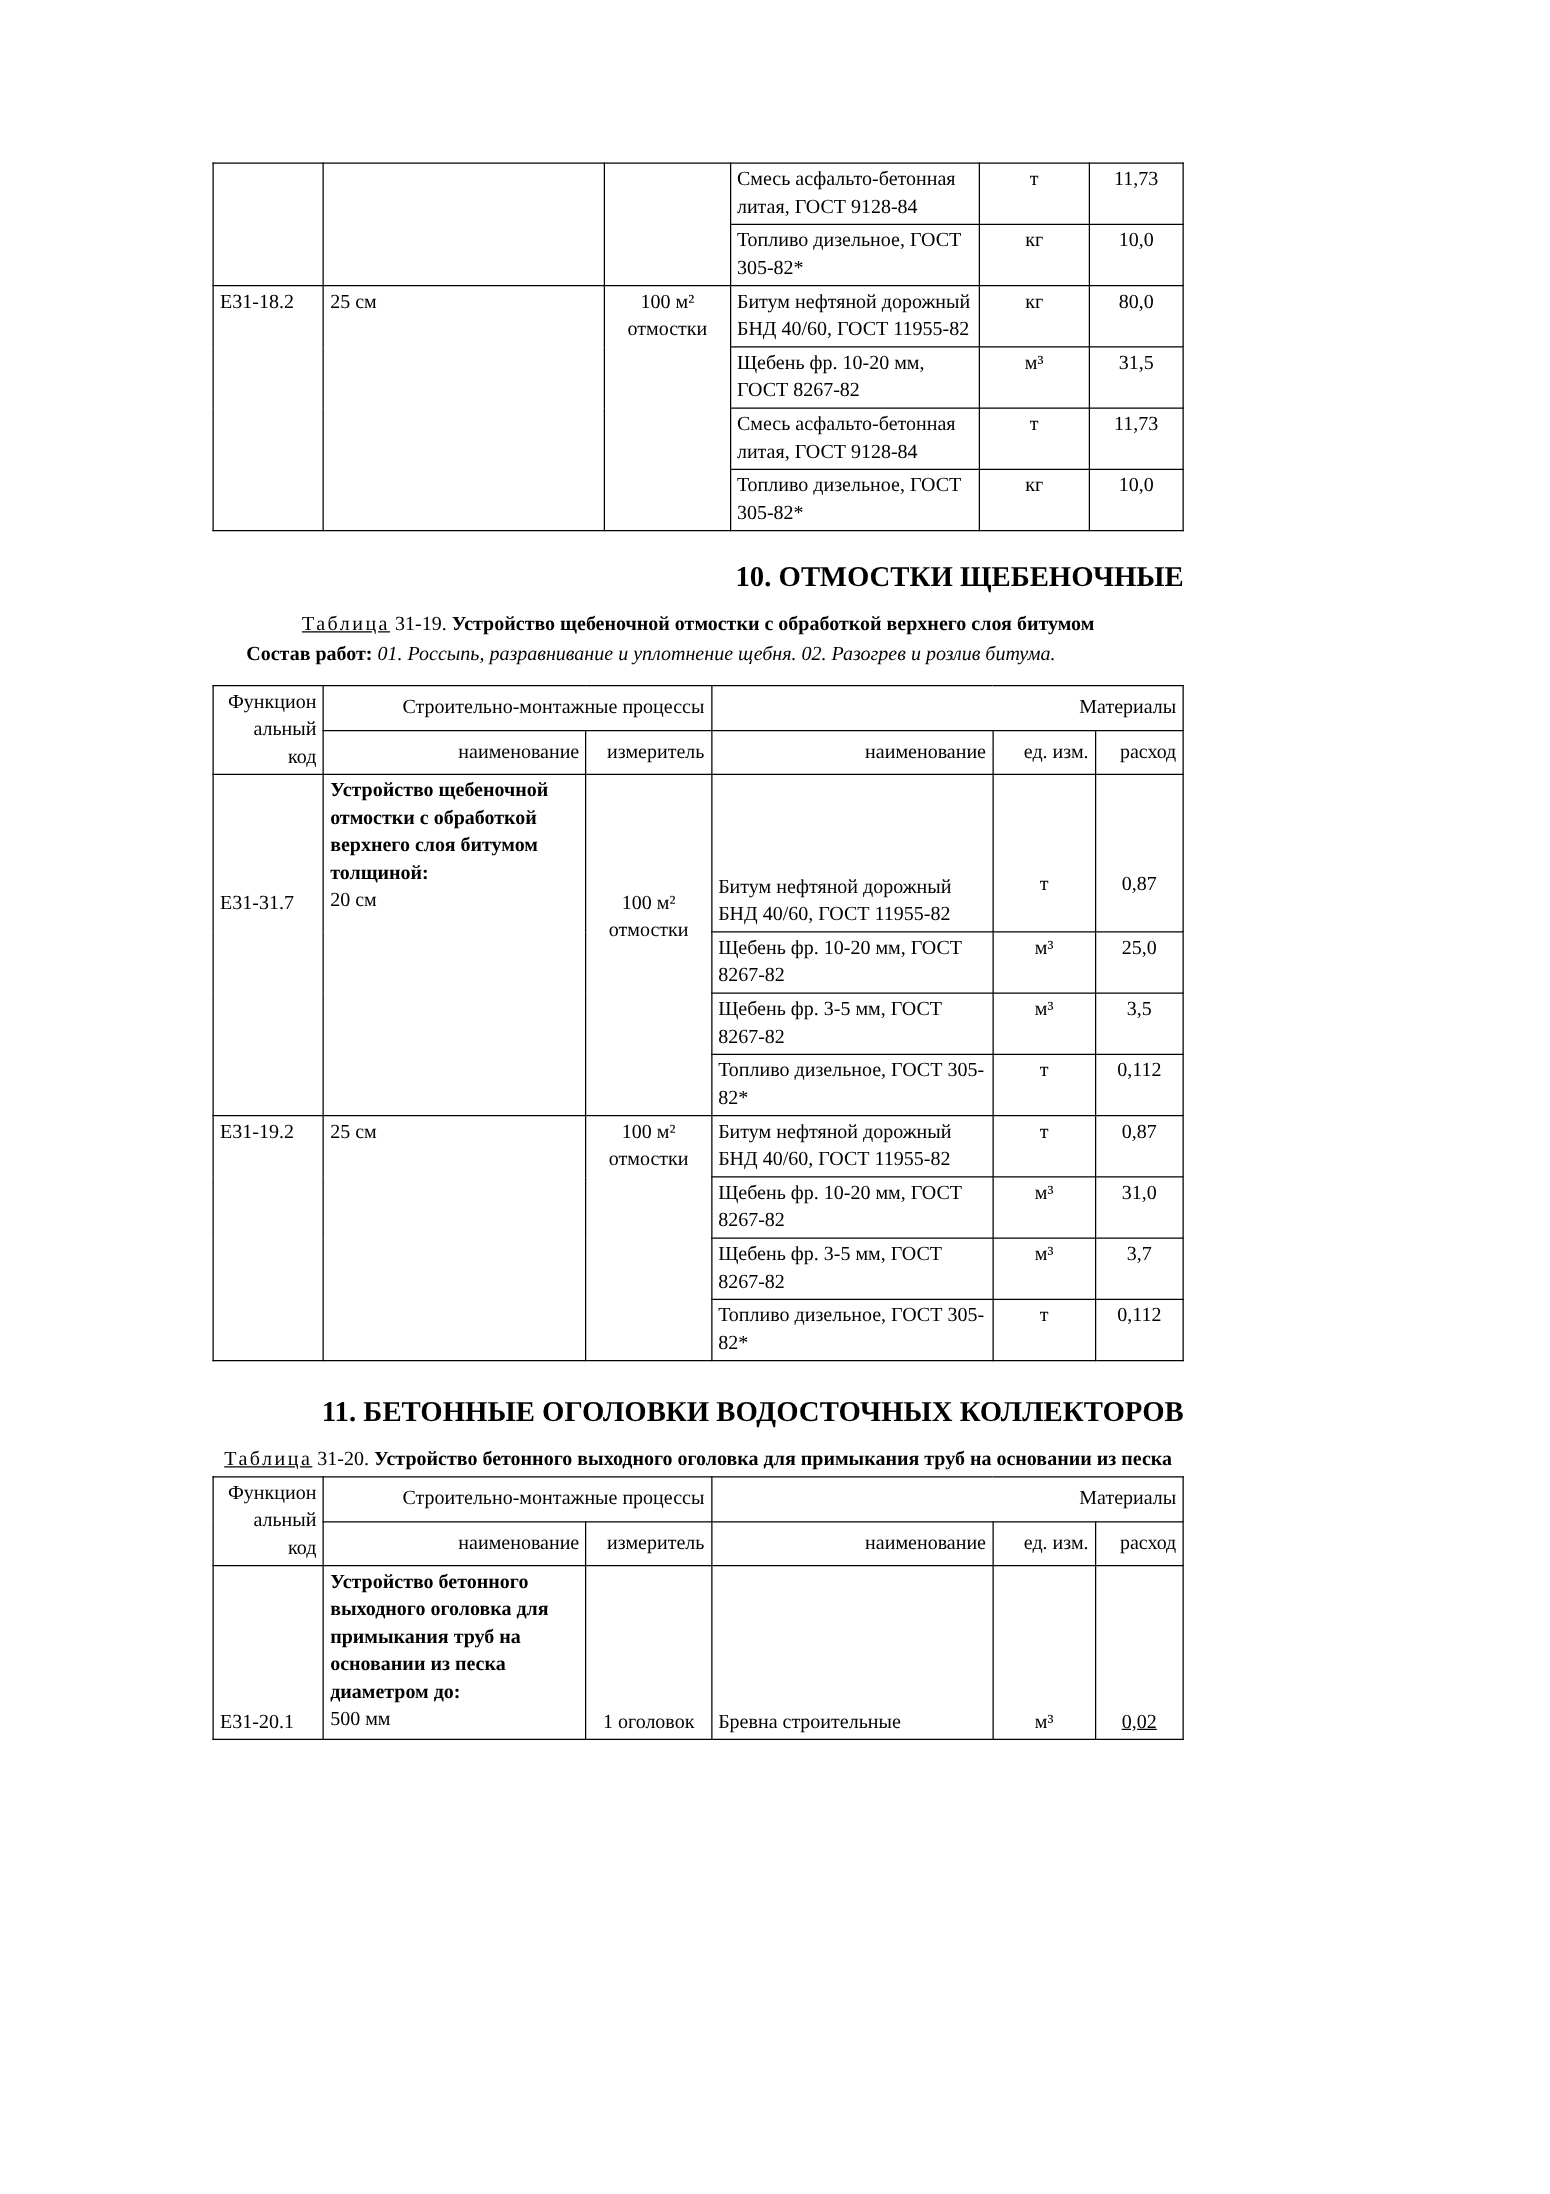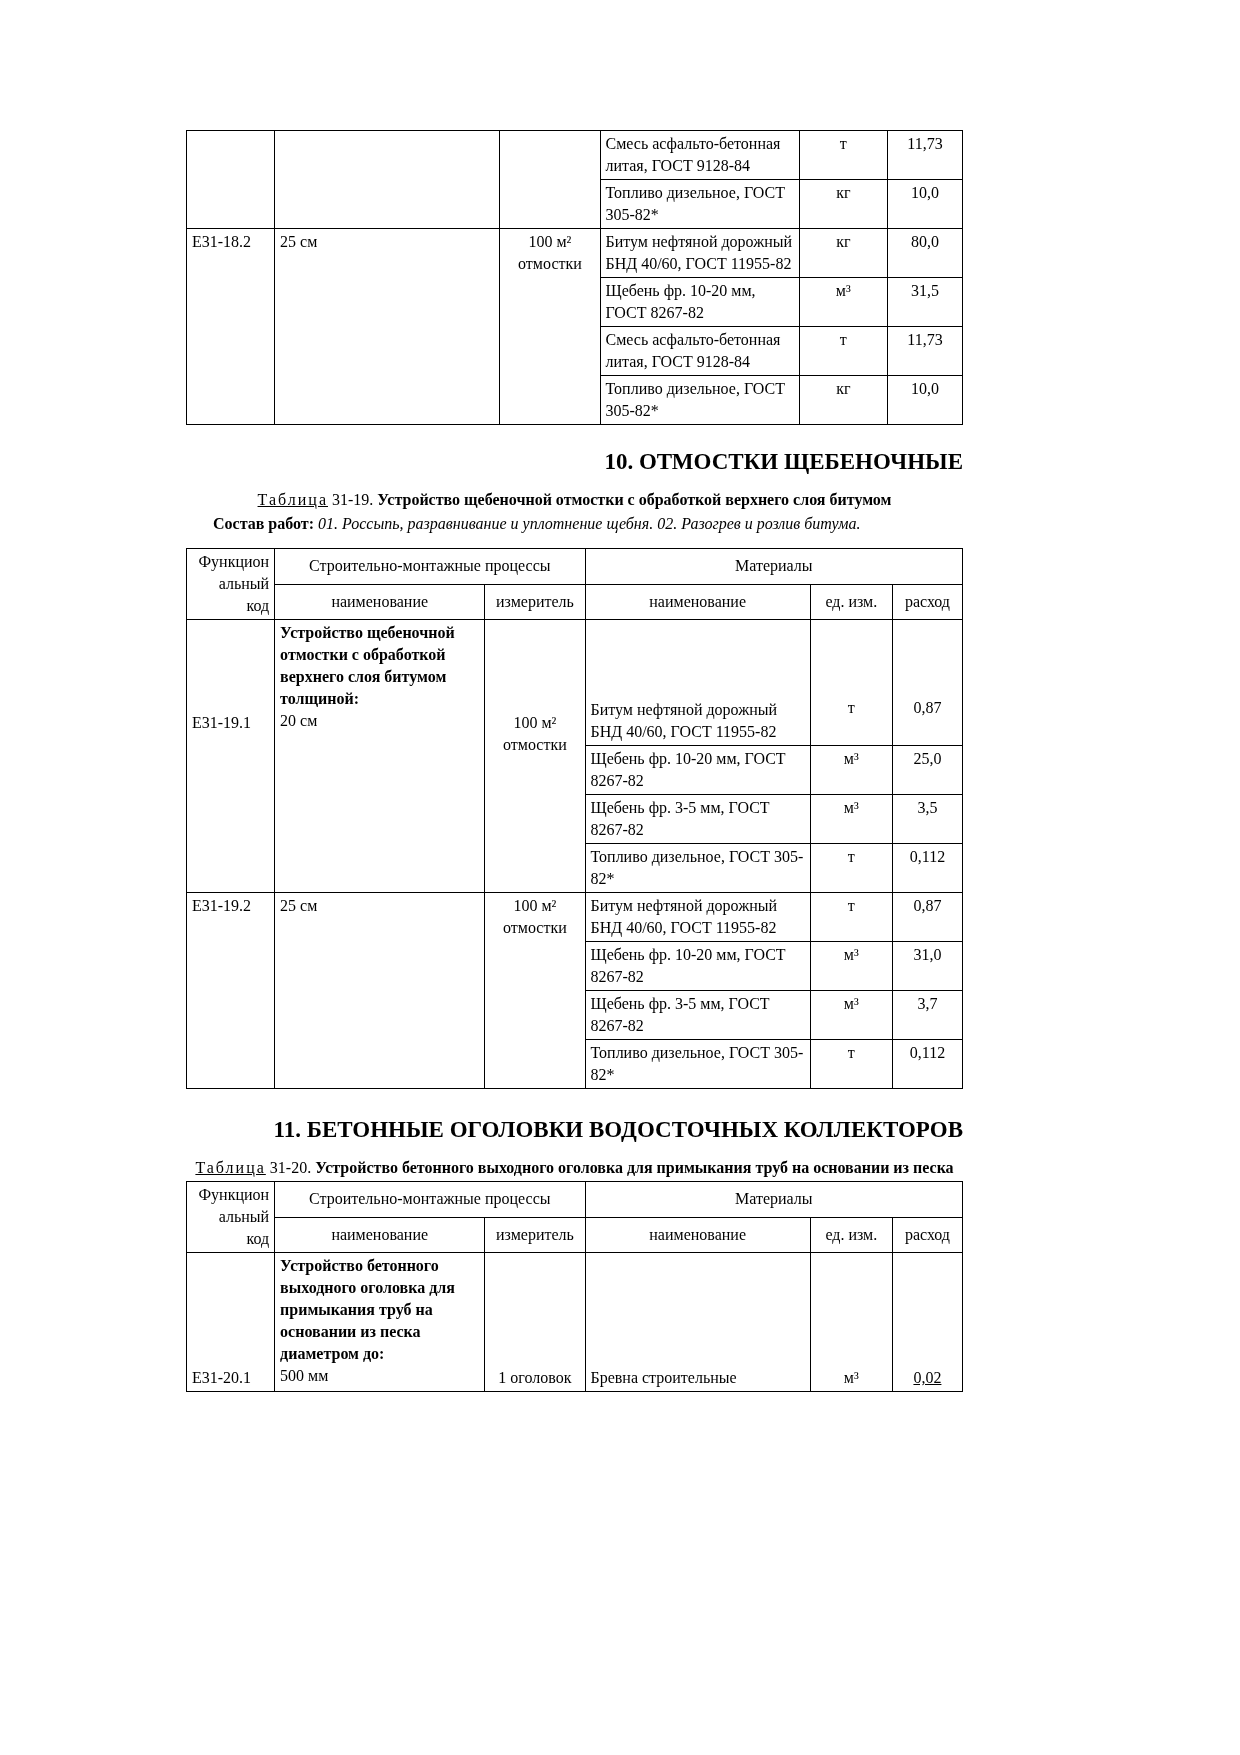--- a/index.html
+++ b/index.html
@@ -13,32 +13,31 @@
     color: #000000;
     overflow: hidden;
   }
   .content {
     position: absolute;
     left: 170px;
     top: 130px;
     width: 777px;
     font-size: 16px;
     line-height: 22px;
-    margin-left: 16px;
   }
   table { border-collapse: collapse; width: 100%; table-layout: fixed; }
   td, th {
     border: 1px solid #000;
     padding: 2px 5px;
     vertical-align: top;
     text-align: left;
     font-weight: normal;
     word-wrap: break-word;
   }
-  thead th { text-align: center; vertical-align: middle; }
+  thead th { text-align: right; vertical-align: middle; }
   th.th-code { text-align: right; vertical-align: top; padding-left: 4px; }
   th.th-code .line { display: block; }
   .c { text-align: center; }
   .b { font-weight: bold; }
   .vb { vertical-align: bottom; }
   .pb-1l { padding-bottom: 26px; }
   .pt-4l { padding-top: 92px; }
   .pt-5l { padding-top: 114px; }
   tr.row-tall19 { height: 126px; }
   tr.row-tall20 { height: 134px; }
@@ -149,21 +148,21 @@
           <th>наименование</th>
           <th>измеритель</th>
           <th>наименование</th>
           <th>ед. изм.</th>
           <th>расход</th>
         </tr>
       </thead>
       <tbody>
 
         <tr class="row-tall19">
-          <td rowspan="4" class="pt-4l">Е31-19.1</td>
+          <td rowspan="4" class="pt-4l">Е31-31.7</td>
           <td rowspan="4">
             <div class="b">Устройство щебеночной отмостки с обработкой верхнего слоя битумом толщиной:</div>
             <div>20 см</div>
           </td>
           <td rowspan="4" class="c pt-4l">100 м² отмостки</td>
           <td class="vb">Битум нефтяной дорожный БНД 40/60, ГОСТ 11955-82</td>
           <td class="c vb pb-1l">т</td>
           <td class="c vb pb-1l">0,87</td>
         </tr>
         <tr>

